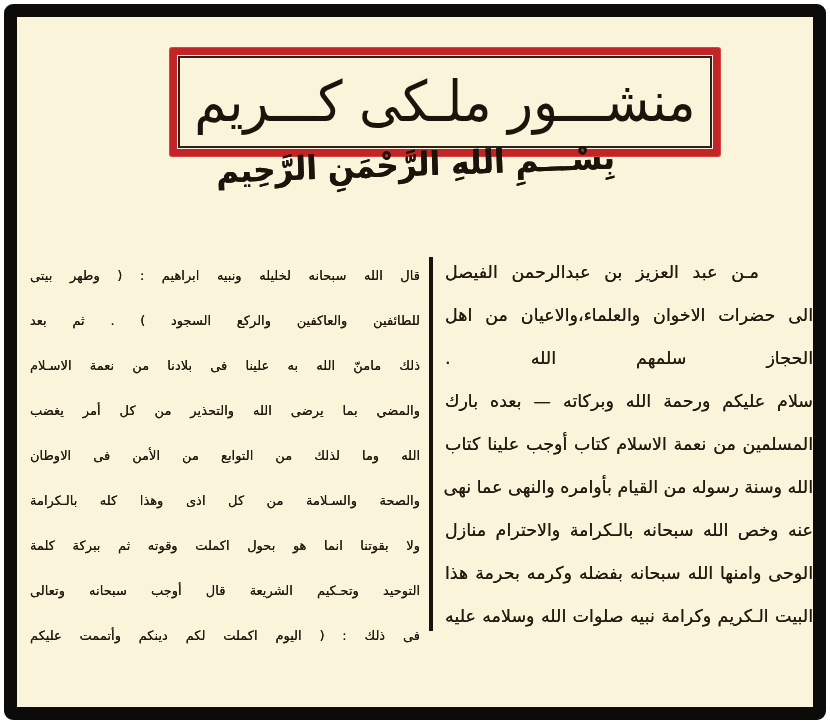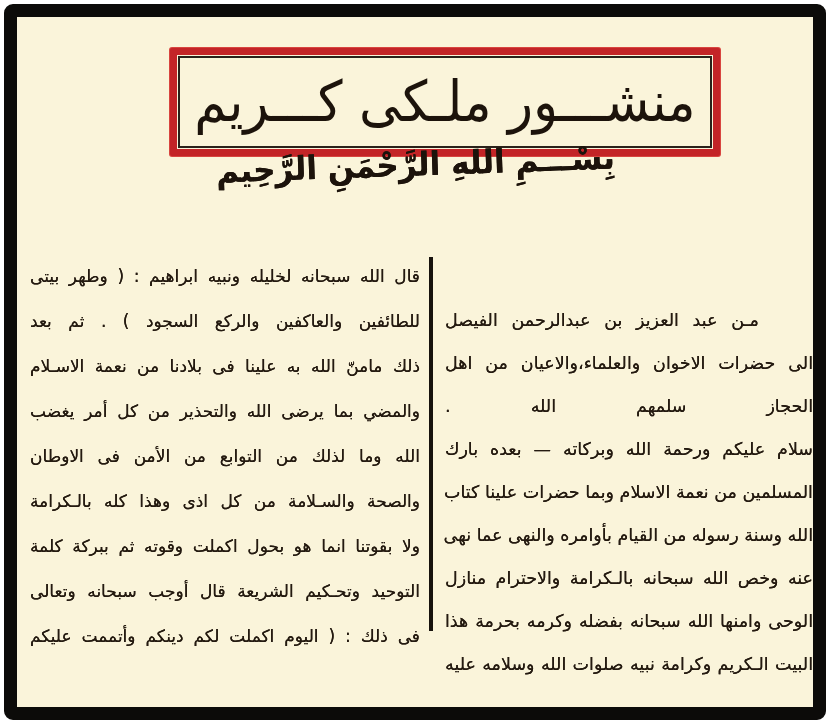--- a/index.html
+++ b/index.html
@@ -44,22 +44,22 @@
     position:absolute;direction:rtl;color:#241a10;
   }
   .column-right{left:428px;top:237px;width:368px;}
   .column-left{left:13px;top:240px;width:390px;}
   .line{
     text-align:justify;text-align-last:justify;
     white-space:nowrap;overflow:visible;
     text-shadow:0 0 .4px #241a10;
   }
   .column-right .line{height:43px;font-size:17.5px;line-height:36px;}
-  .column-left  .line{height:45px;font-size:17px;line-height:38px;}
-  .line.indent{padding-right:54px;margin-top:48px;}
+  .column-left  .line{height:45px;font-size:13px;line-height:38px;}
+  .line.indent{padding-right:54px;}
   .divider{
     position:absolute;left:412px;top:240px;width:4px;height:374px;
     background:#17120d;
   }
 </style>
 </head>
 <body>
 
 <div class="frame">
   <div class="page">
@@ -74,21 +74,21 @@
       <div class="bismillah-text">بِسْـــمِ اللهِ الرَّحْمَنِ الرَّحِيم</div>
     </div>
 
     <div class="divider"></div>
 
     <div class="column column-right">
         <div class="line indent">مـن   عبد العزيز بن عبدالرحمن الفيصل</div>
         <div class="line">الى حضرات الاخوان والعلماء،والاعيان من اهل</div>
         <div class="line">الحجاز   سلمهم الله   .</div>
         <div class="line">سلام عليكم ورحمة الله وبركاته — بعده بارك</div>
-        <div class="line">المسلمين من نعمة الاسلام وبما حضرات علينا كتاب</div>
+        <div class="line">المسلمين من نعمة الاسلام كتاب أوجب علينا كتاب</div>
         <div class="line">الله وسنة رسوله من القيام بأوامره والنهى عما نهى</div>
         <div class="line">عنه وخص الله سبحانه بالـكرامة والاحترام منازل</div>
         <div class="line">الوحى وامنها الله سبحانه بفضله وكرمه بحرمة هذا</div>
         <div class="line">البيت الـكريم وكرامة نبيه صلوات الله وسلامه عليه</div>
       </div>
 
     <div class="column column-left">
         <div class="line">قال الله سبحانه لخليله ونبيه ابراهيم : ( وطهر بيتى</div>
         <div class="line">للطائفين والعاكفين والركع السجود ) . ثم بعد</div>
         <div class="line">ذلك مامنّ الله به علينا فى بلادنا من نعمة الاسـلام</div>

